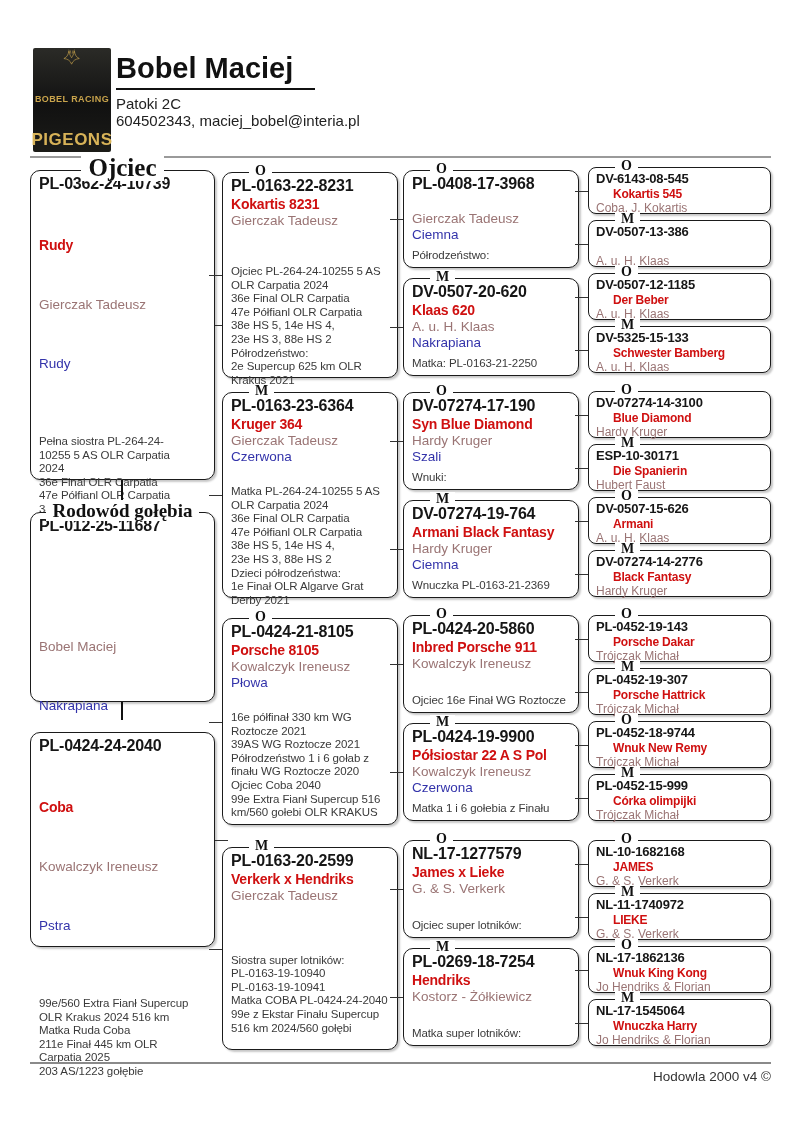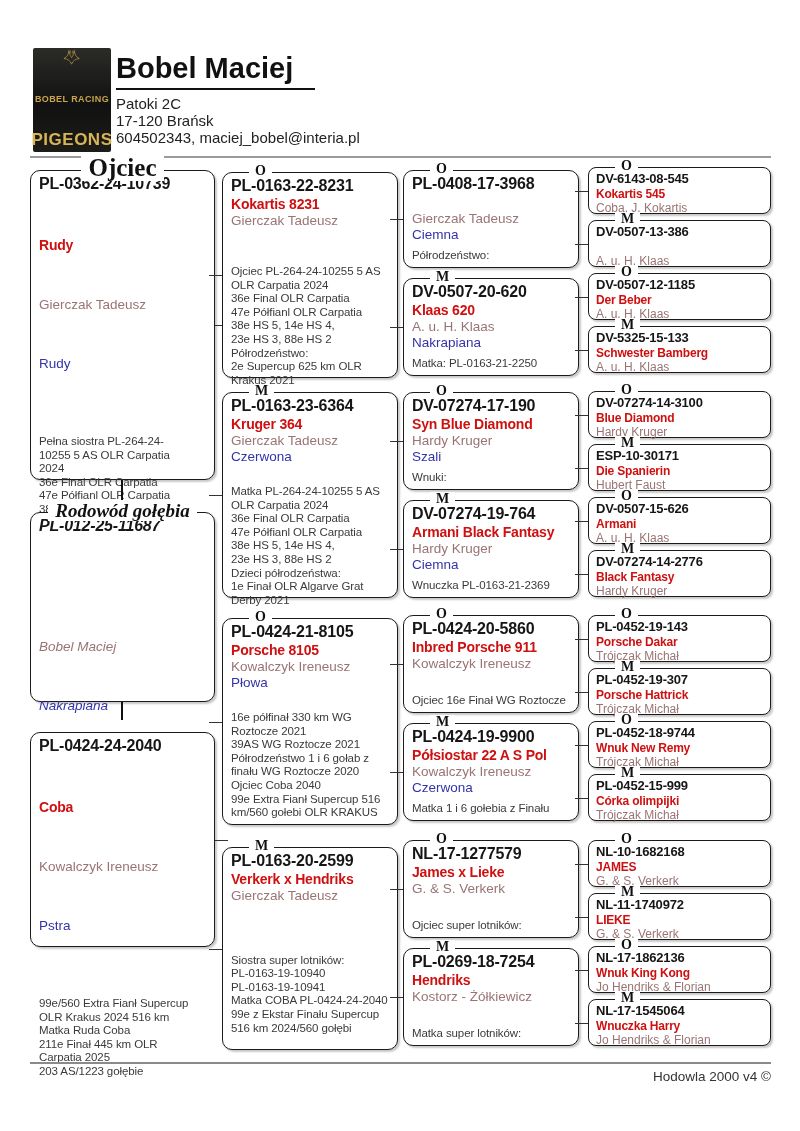--- a/index.html
+++ b/index.html
@@ -38,21 +38,21 @@
   .ring{font-size:16px;font-weight:bold;color:#161616;line-height:20px;letter-spacing:-.2px;}
   .pname{font-size:14px;font-weight:bold;color:#cf1010;line-height:17px;min-height:17px;letter-spacing:-.2px;}
   .breeder{font-size:13.5px;color:#9a7474;line-height:16px;min-height:16px;}
   .variety{font-size:13.5px;color:#3333aa;line-height:16px;min-height:16px;}
   .desc{font-size:11.5px;color:#3a3a3a;line-height:13.6px;white-space:pre-line;
         margin-top:20px;letter-spacing:-.1px;}
   .desc.bottom{margin-top:auto;margin-bottom:1px;}
 
   .sbox{padding:2px 5px 2px 7px;border-radius:8px;}
   .sbox .ring{font-size:13px;line-height:17px;}
-  .sbox .pname{font-size:12px;line-height:14px;min-height:14px;}
+  .sbox .pname{font-size:12px;line-height:14px;min-height:14px;margin-left:17px;}
   .sbox .breeder{font-size:12px;line-height:14px;min-height:14px;}
 
   
   .lstub::before{content:"";position:absolute;left:-14px;top:50%;width:13px;border-top:1.6px solid #333;}
   .rstub::after{content:"";position:absolute;right:-14px;top:50%;width:13px;border-top:1.6px solid #333;}
   .vline{position:absolute;border-left:2.4px solid #111;}
 
   
   .hr-bot{position:absolute;left:30px;top:1062px;width:741px;border-top:2px solid #8a8a8a;}
   .footer-text{position:absolute;left:30px;top:1069px;width:741px;text-align:right;
@@ -67,21 +67,20 @@
     <svg viewBox="0 0 60 42">
       <path d="M29 40 C26 31 19 27 10 26 C17 23 21 17 22 8 C24 16 27 21 29 24 C31 21 34 16 36 8 C37 17 41 23 48 26 C39 27 32 31 29 40 Z" fill="none" stroke="#c9a44c" stroke-width="1.6"></path>
       <path d="M24 12 L22 4 M27 14 L26 6 M34 12 L36 4 M31 14 L32 6" stroke="#c9a44c" stroke-width="1.2" fill="none"></path>
     </svg>
     <div class="l1">BOBEL RACING</div>
     <div class="l2">PIGEONS</div>
   </div>
   <div class="head-title">Bobel Maciej</div>
   <div class="head-addr">
     <div>Patoki 2C</div>
-    <div>17-120 Brańsk</div>
     <div>604502343, maciej_bobel@interia.pl</div>
   </div>
   <div class="hr-top"></div>
 
   <div class="pbox c1 rstub" style="top:170px;height:310px;">
     <div class="legend"><span>Ojciec</span></div>
     <div class="ring">PL-0362-24-10739</div>
     <div class="pname">Rudy</div>
     <div class="breeder">Gierczak Tadeusz</div>
     <div class="variety">Rudy</div>
@@ -94,21 +93,21 @@
 23e HS 3, 88e HS 2
 
 Ojciec PL-012-25-9752
 Ruda Coba OLR Carpatia
 211e Fianł OLR Carpatia
 203 AS Allround</div>
   </div>
 
   <div class="vline" style="left:121px;top:480px;height:21px;"></div>
 
-  <div class="pbox c1" style="top:512px;height:190px;font-style:italic;">
+  <div class="pbox c1" style="top:512px;height:190px;">
     <div class="legend small"><span>Rodowód gołębia</span></div>
     <div class="ring">PL-012-25-11687</div>
     <div class="pname"></div>
     <div class="breeder">Bobel Maciej</div>
     <div class="variety">Nakrapiana</div>
     <div class="desc">Rodzeństwo PL-012-25-9752
 Ruda Coba OLR Carpatia
 211e Fianł OLR Carpatia
 203 AS Allround</div>
   </div>

